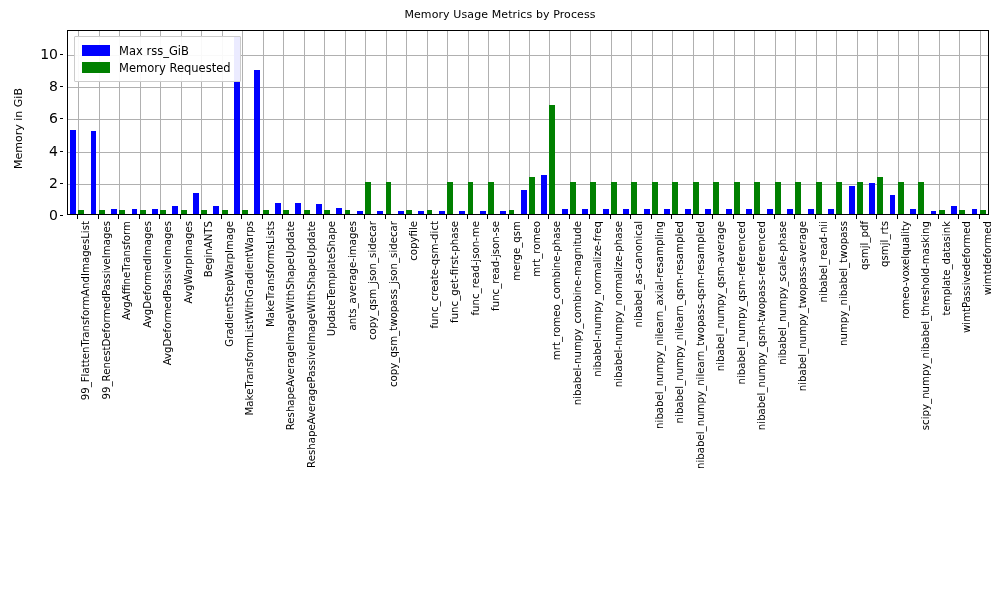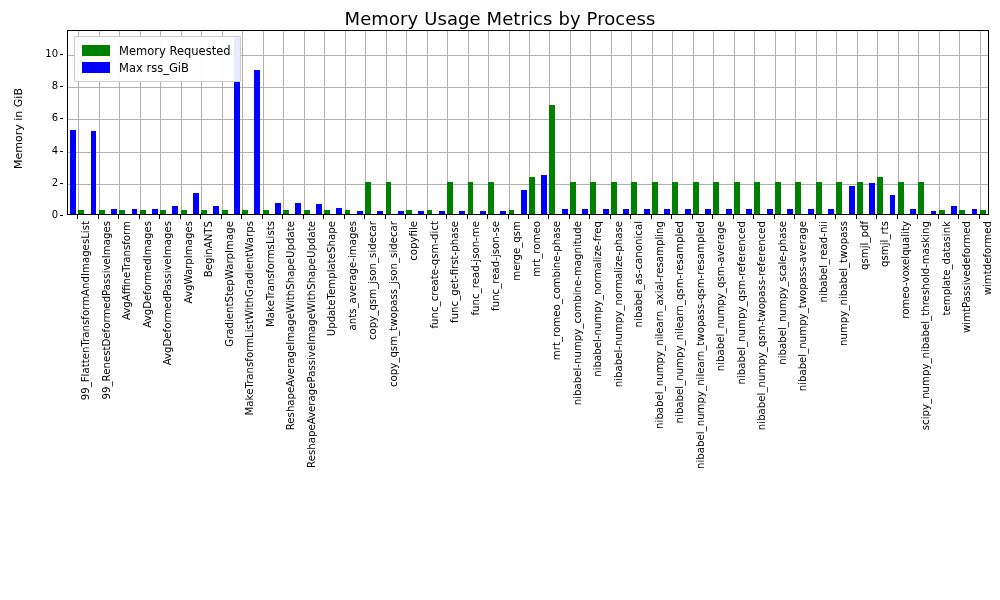--- a/index.html
+++ b/index.html
@@ -22,21 +22,21 @@
     background: #ffffff;
   }
 
   
   #chart-title {
     position: absolute;
     left: 0;
     top: 8px;
     width: 1000px;
     text-align: center;
-    font-size: 18px;
+    font-size: 11px;
     color: #000000;
     letter-spacing: 0.1px;
   }
 
   
   #plot-area {
     position: absolute;
     left: 67px;
     top: 30px;
     width: 922px;
@@ -80,21 +80,21 @@
   #y-axis {
     position: absolute;
     left: 0;
     top: 30px;
     width: 63px;
     height: 185px;
   }
   .ytick-label {
     position: absolute;
     right: 5px;
-    font-size: 10px;
+    font-size: 14px;
     line-height: 10.5px;
     transform: translateY(-50%);
     white-space: nowrap;
     color: #000;
   }
   .ytick-mark {
     position: absolute;
     right: 0;
     width: 3.5px;
     height: 0;
@@ -337,26 +337,26 @@
         <div class="bar bar-green" title="template_datasink — Memory Requested: 0.25" style="left: 870.778px; width: 5.9008px; height: 4.02174px;"></div>
         <div class="bar bar-blue" title="wimtPassivedeformed — Max rss_GiB: 0.48" style="left: 883.071px; width: 5.9008px; height: 7.72174px;"></div>
         <div class="bar bar-green" title="wimtPassivedeformed — Memory Requested: 0.25" style="left: 891.267px; width: 5.9008px; height: 4.02174px;"></div>
         <div class="bar bar-blue" title="wimtdeformed — Max rss_GiB: 0.3" style="left: 903.56px; width: 5.9008px; height: 4.82609px;"></div>
         <div class="bar bar-green" title="wimtdeformed — Memory Requested: 0.25" style="left: 911.756px; width: 5.9008px; height: 4.02174px;"></div>
       </div>
   </div>
 
   <div id="legend">
       <div class="legend-row">
+        <div class="legend-swatch" style="background: rgb(0, 0, 255);"></div>
+        <div class="legend-text">Max rss_GiB</div>
+      </div>
+      <div class="legend-row">
         <div class="legend-swatch" style="background: rgb(0, 128, 0);"></div>
         <div class="legend-text">Memory Requested</div>
-      </div>
-      <div class="legend-row">
-        <div class="legend-swatch" style="background: rgb(0, 0, 255);"></div>
-        <div class="legend-text">Max rss_GiB</div>
       </div>
     </div>
 
   <div id="x-axis">
       <div class="xtick-mark" style="left: 10.2444px;"></div>
       <div class="xtick-label" style="left: 14.2444px;">99_FlattenTransformAndImagesList</div>
       <div class="xtick-mark" style="left: 30.7333px;"></div>
       <div class="xtick-label" style="left: 34.7333px;">99_RenestDeformedPassiveImages</div>
       <div class="xtick-mark" style="left: 51.2222px;"></div>
       <div class="xtick-label" style="left: 55.2222px;">AvgAffineTransform</div>

